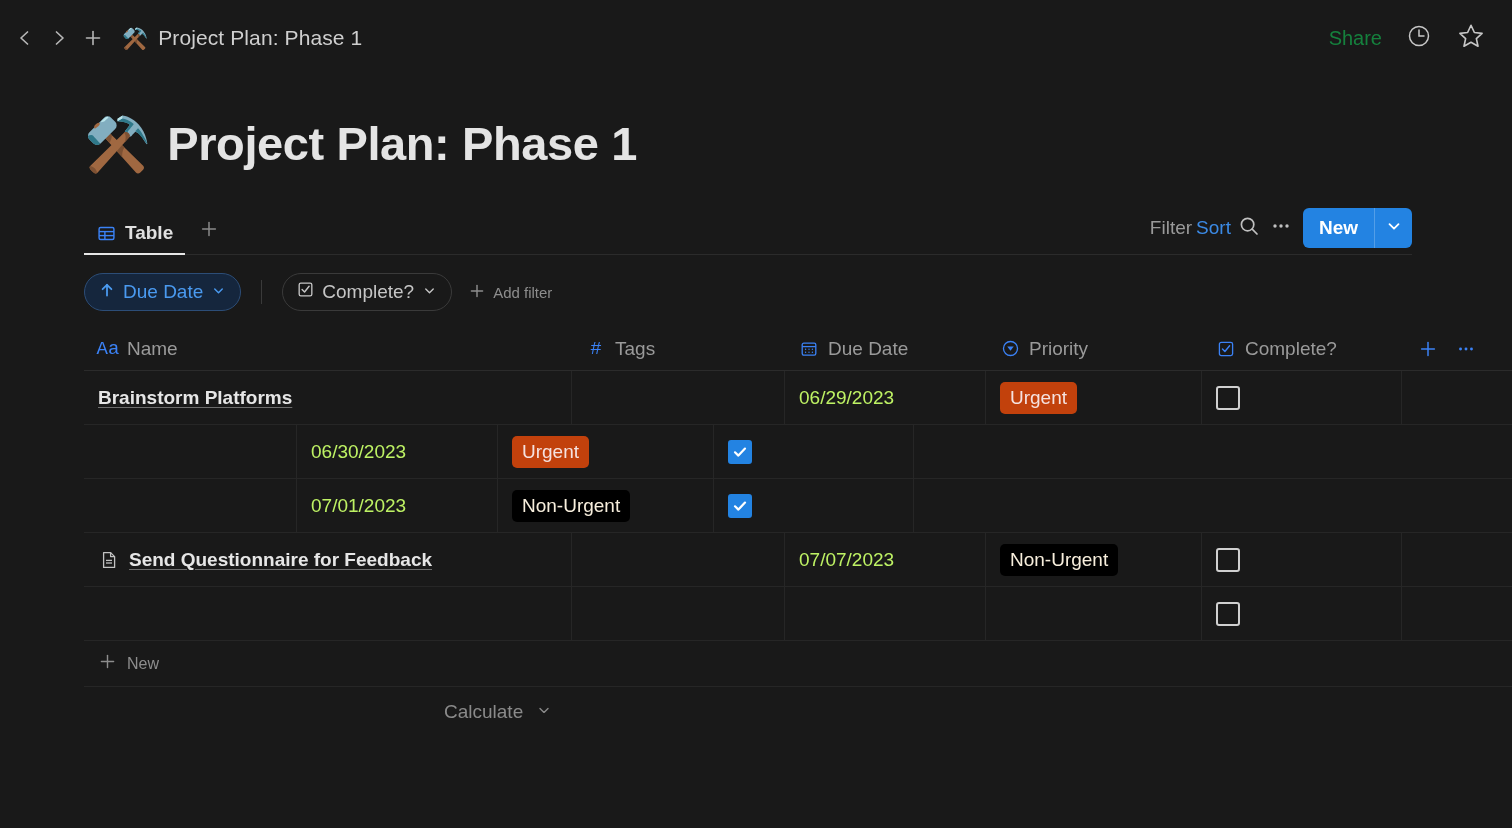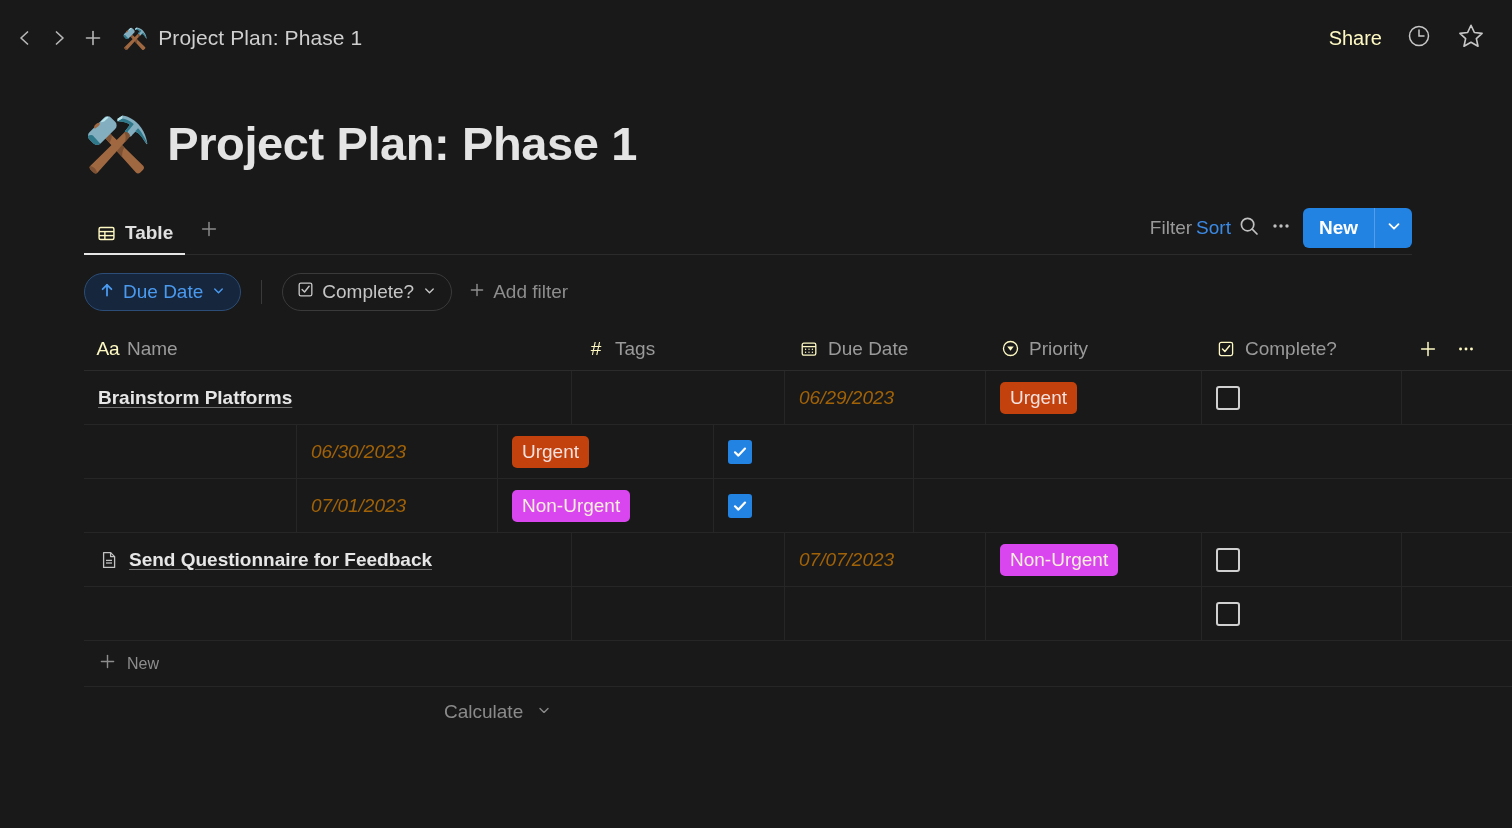--- a/index.html
+++ b/index.html
@@ -32,21 +32,21 @@
     margin-left: 12px;
     font-size: 21px;
     color: #cfcfcf;
     letter-spacing: .1px;
   }
   .topbar-emoji { font-size: 21px; line-height: 1; }
   .topbar-right {
     margin-left: auto;
     display: flex; align-items: center; gap: 22px;
   }
-  .share-btn { font-size: 20px; color: #fef9c3; }
+  .share-btn { font-size: 20px; color: #15803d; }
   .icon-btn {
     width: 30px; height: 30px;
     display: flex; align-items: center; justify-content: center;
     color: #c7c7c7;
   }
 
   
   .page { padding: 0 0 0 0; }
   .page-title-row {
     display: flex; align-items: center;
@@ -151,21 +151,21 @@
     color: #c6c6c6;
   }
   .chip-divider {
     width: 1px; height: 24px;
     background: #3a3a3a;
     margin: 0 20px;
   }
   .add-filter {
     display: flex; align-items: center; gap: 7px;
     margin-left: 16px;
-    font-size: 19px;
+    font-size: 15px;
     color: #8d8d8d;
   }
 
   
   .table {
     margin: 16px 0 0 84px;
     width: 1428px;
     font-size: 19px;
   }
   .trow {
@@ -194,48 +194,49 @@
   .c-comp   { width: 200px; }
   .c-extra  { flex: 1; border-right: none; }
   .thead .c-extra {
     display: flex; align-items: center; gap: 18px;
     color: #9a9a9a; padding-left: 16px;
   }
   .hcell-inner { display: flex; align-items: center; gap: 9px; }
   .type-icon {
     width: 20px; height: 20px;
     display: flex; align-items: center; justify-content: center;
-    color: #fef9c3;
+    color: #3b82f6;
     flex: none;
+    font-family: Liberation Mono, monospace;
   }
   .row-title {
     font-weight: bold;
     color: #e6e6e6;
     text-decoration: underline;
     text-underline-offset: 3px;
     text-decoration-color: #6d6d6d;
   }
   .row-icon {
     width: 22px; height: 22px; flex: none;
     display: flex; align-items: center; justify-content: center;
     color: #c2c2c2;
     margin-right: 9px;
   }
-  .date { color: #a16207; font-style: italic; }
+  .date { color: #bef264; }
   .pill {
     display: inline-flex; align-items: center;
     height: 32px;
     padding: 0 10px;
     border-radius: 5px;
     font-size: 19px;
     color: #f2e6e4;
     white-space: nowrap;
   }
   .pill.urgent     { background: #c2410c; color: #f5e2e0; }
-  .pill.nonurgent  { background: #d946ef; color: #f8efdd; }
+  .pill.nonurgent  { background: #000000; color: #f8efdd; }
   .checkbox {
     width: 24px; height: 24px;
     border: 2px solid #d0d0d0;
     border-radius: 3px;
     display: flex; align-items: center; justify-content: center;
   }
   .checkbox.checked {
     background: #2383e2;
     border-color: #2383e2;
   }

